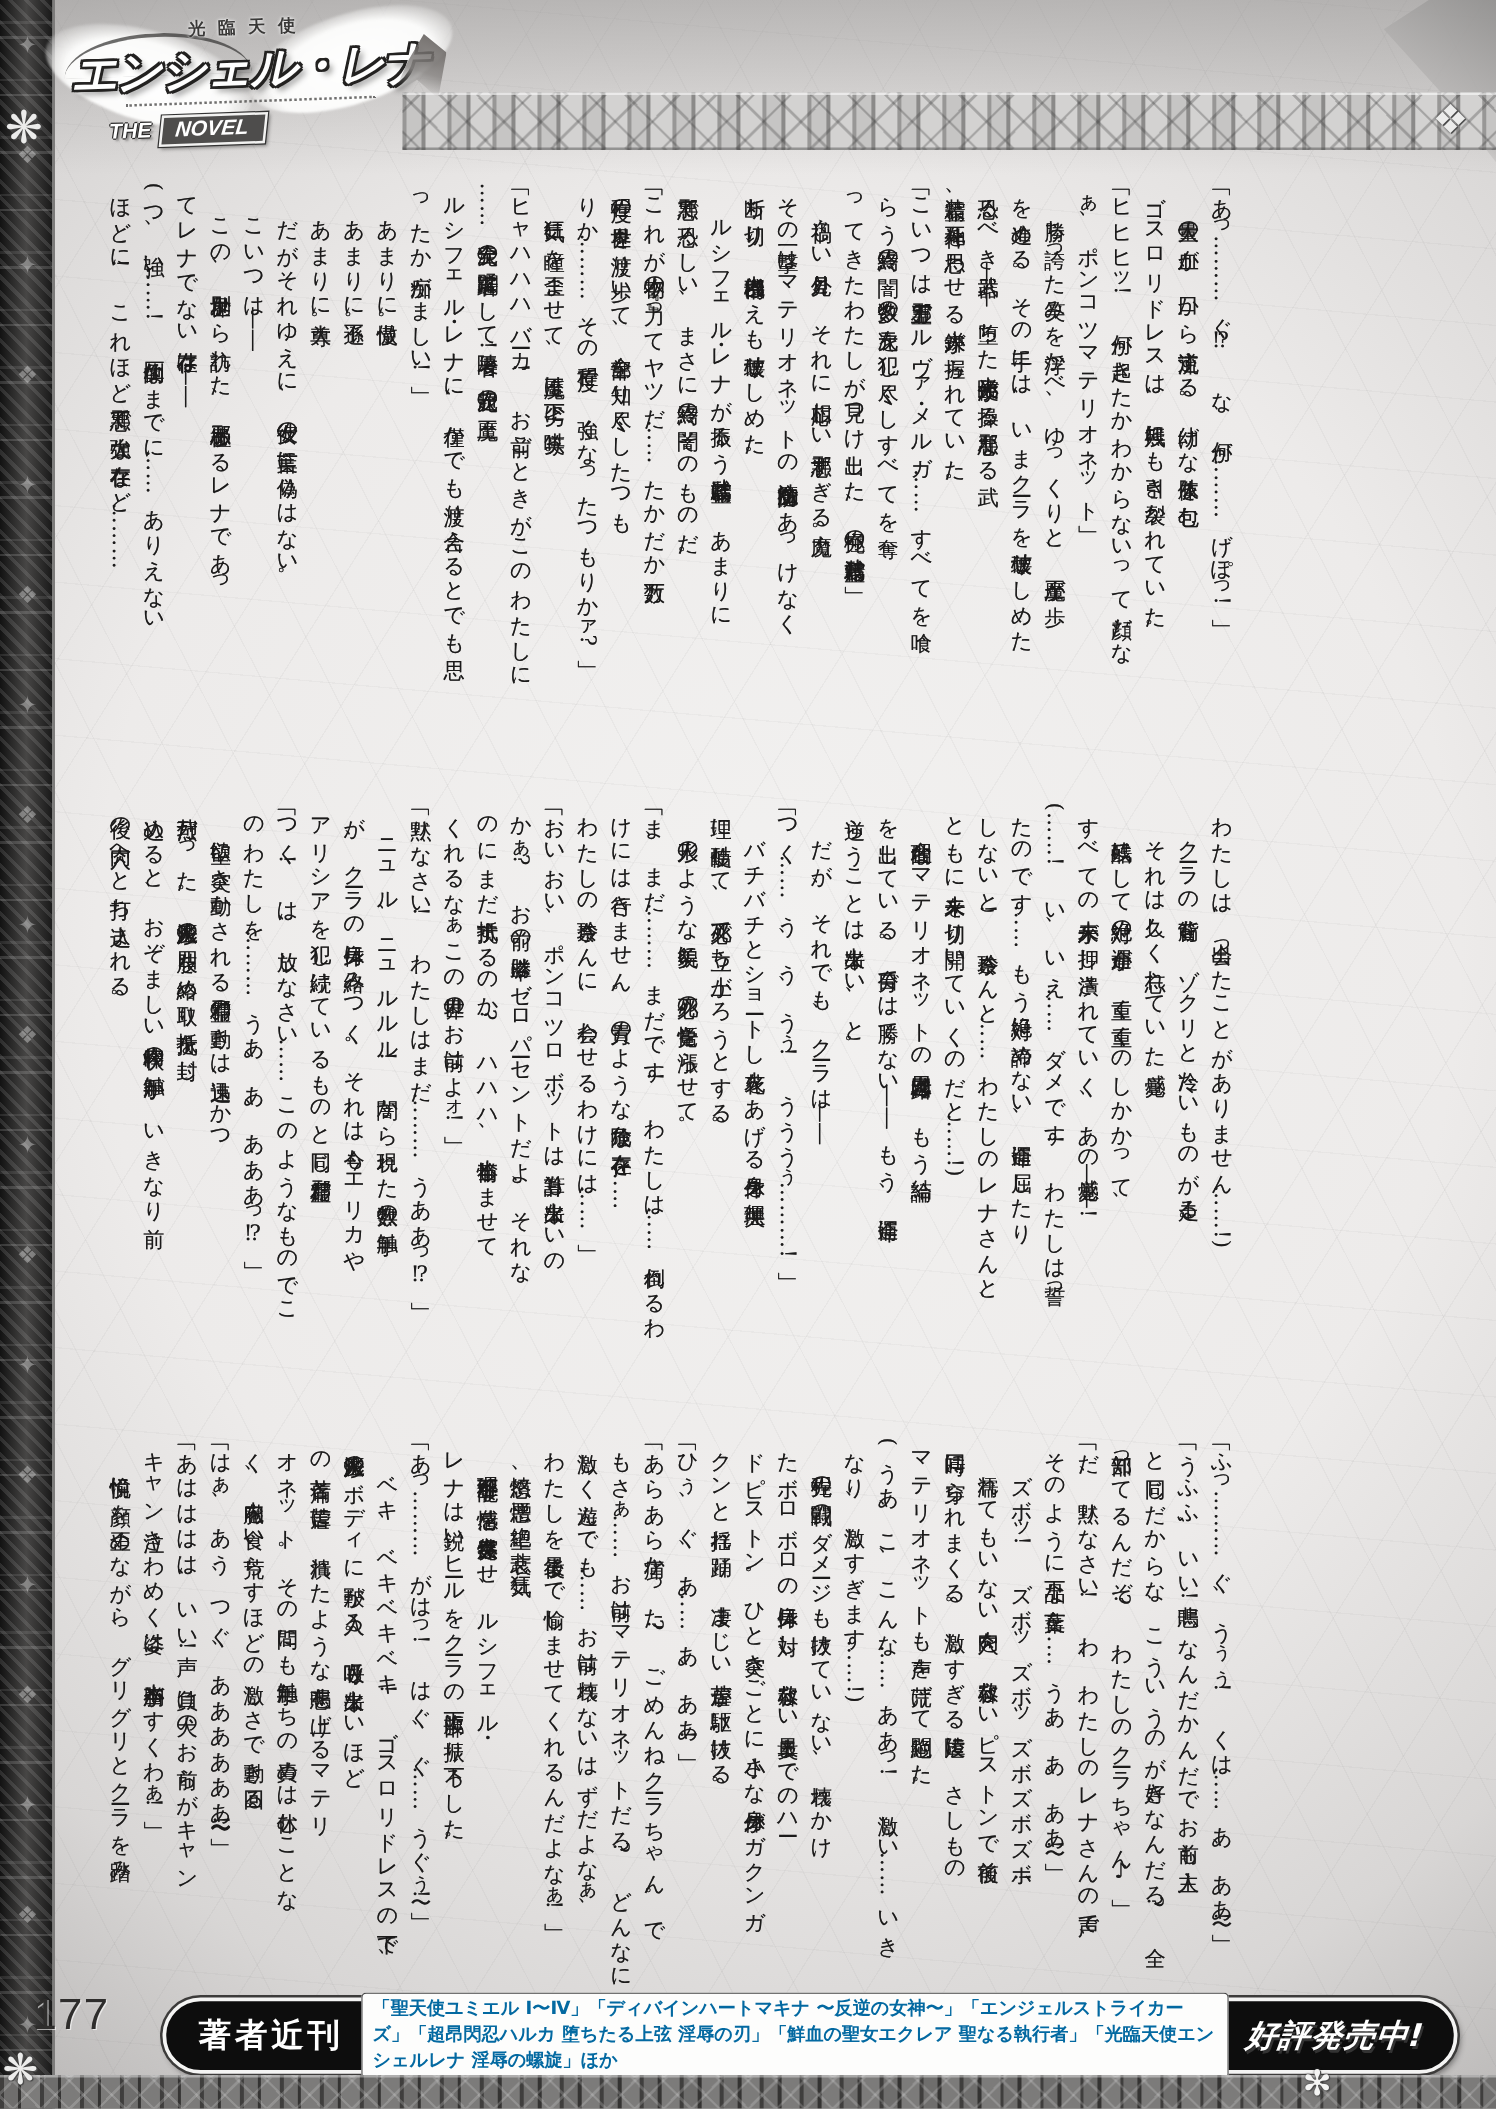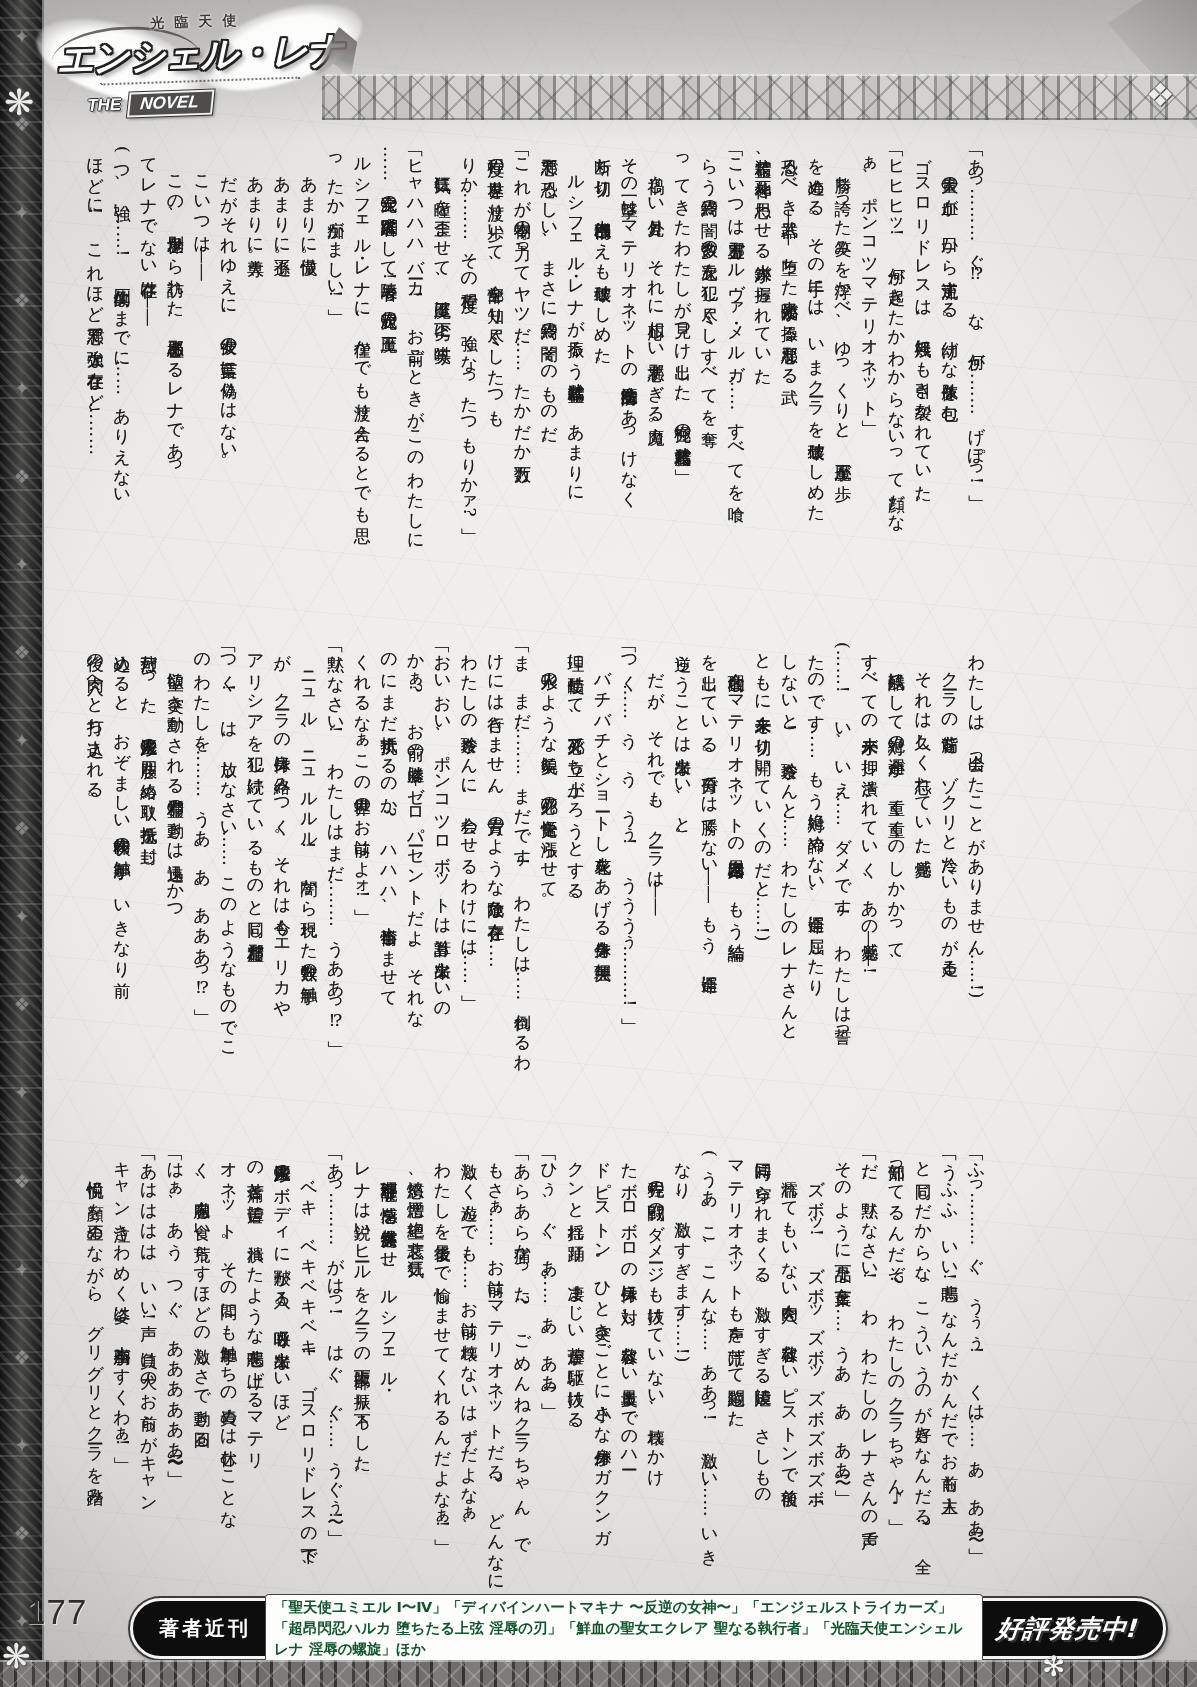--- a/index.html
+++ b/index.html
@@ -129,27 +129,27 @@
     font-family:"Liberation Sans",sans-serif; font-size:35px; color:#2e2d2c; letter-spacing:1px;
     text-shadow:1px 1px 0 rgba(255,255,255,.6);
   }
   .pubbar {
     position:absolute; left:130px; top:1598px; width:1036px; height:61px;
     background:#0d0d0d; border:3px solid #f4f4f3; border-radius:31px;
     box-shadow:0 0 0 2px #3c3b3a, 2px 3px 5px rgba(0,0,0,.45);
     display:flex; align-items:center;
   }
   .publabel {
-    font-family:"DejaVu Sans",sans-serif; font-weight:bold; font-size:20px; color:#fff;
+    font-family:"DejaVu Sans",sans-serif; font-weight:bold; font-size:26px; color:#fff;
     letter-spacing:3px; padding:0 14px 0 26px; white-space:nowrap;
   }
   .pubbox {
     flex:1; background:#fdfdfc; border-radius:4px; margin:5px 0;
     font-family:"DejaVu Sans","Liberation Sans",sans-serif; font-weight:600;
-    font-size:14.5px; line-height:1.45; color:#14532d; padding:3px 9px;
+    font-size:14.5px; line-height:1.45; color:#0369a1; padding:3px 9px;
     box-shadow:inset 0 0 0 1px #444;
   }
   .pubsale {
     font-family:"DejaVu Sans",sans-serif; font-weight:bold; font-style:italic; font-size:25px;
     color:#fff; letter-spacing:1px; padding:0 24px 0 14px; white-space:nowrap;
     transform:skewX(-6deg); text-shadow:2px 2px 0 #333;
   }
 </style>
 </head>
 <body>

